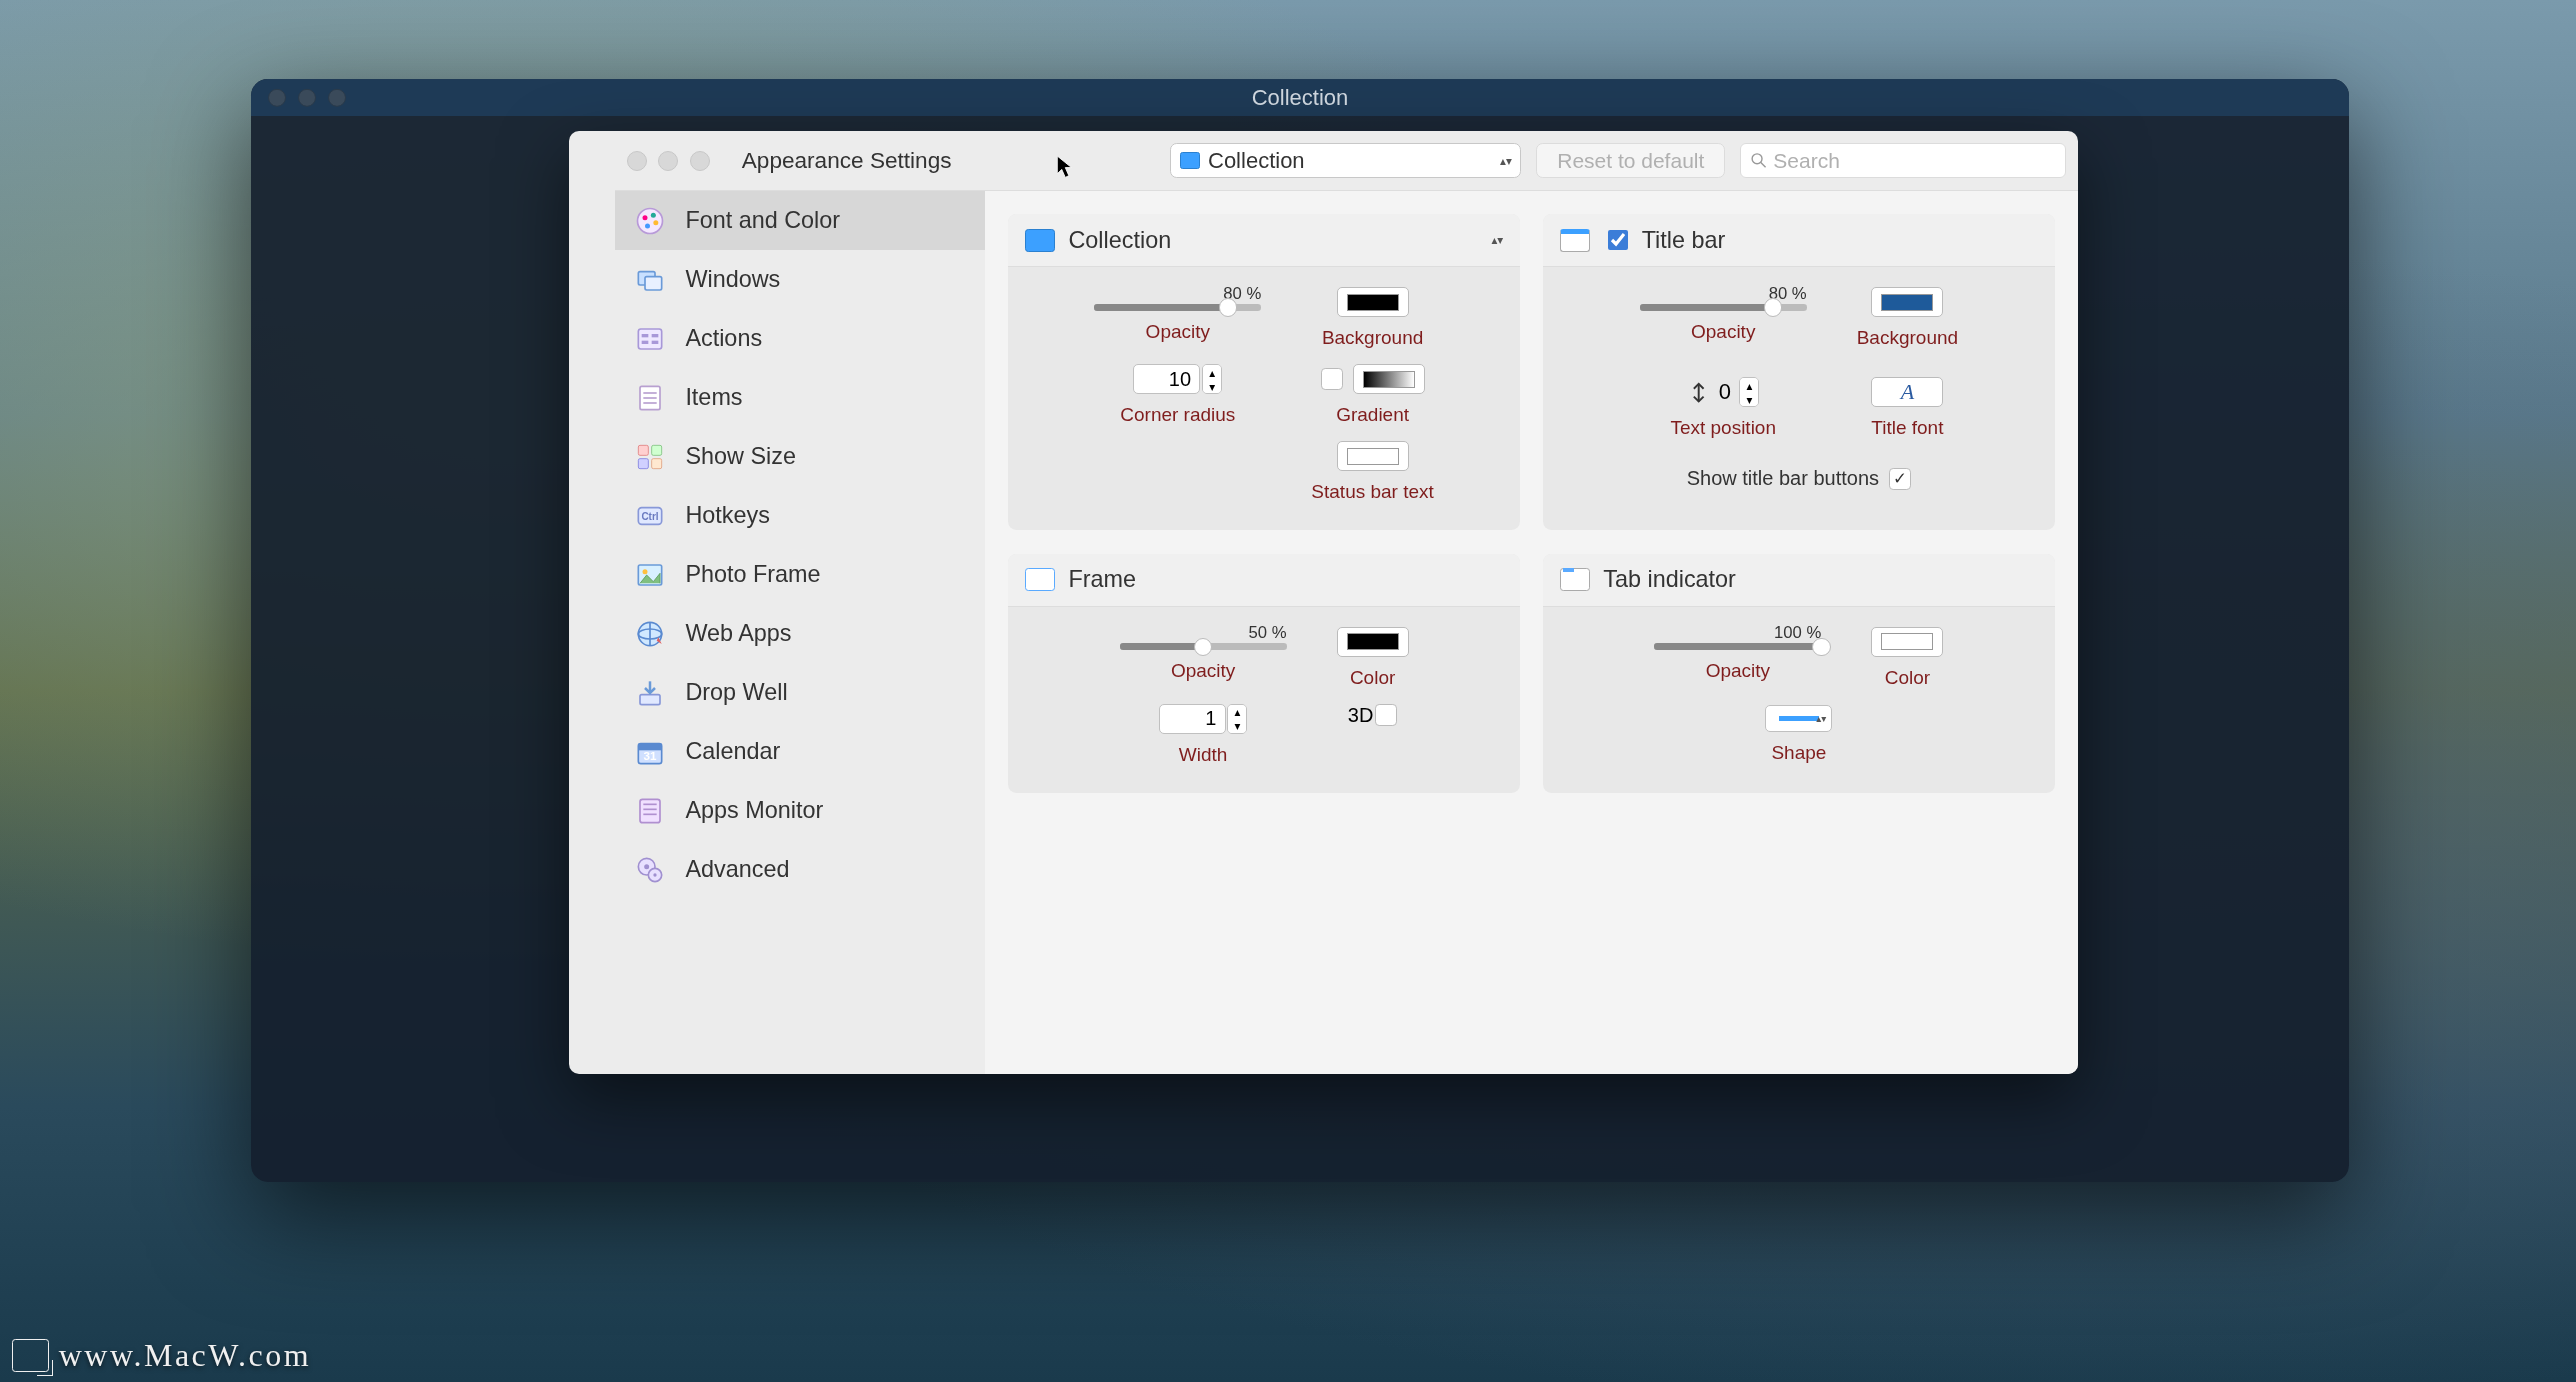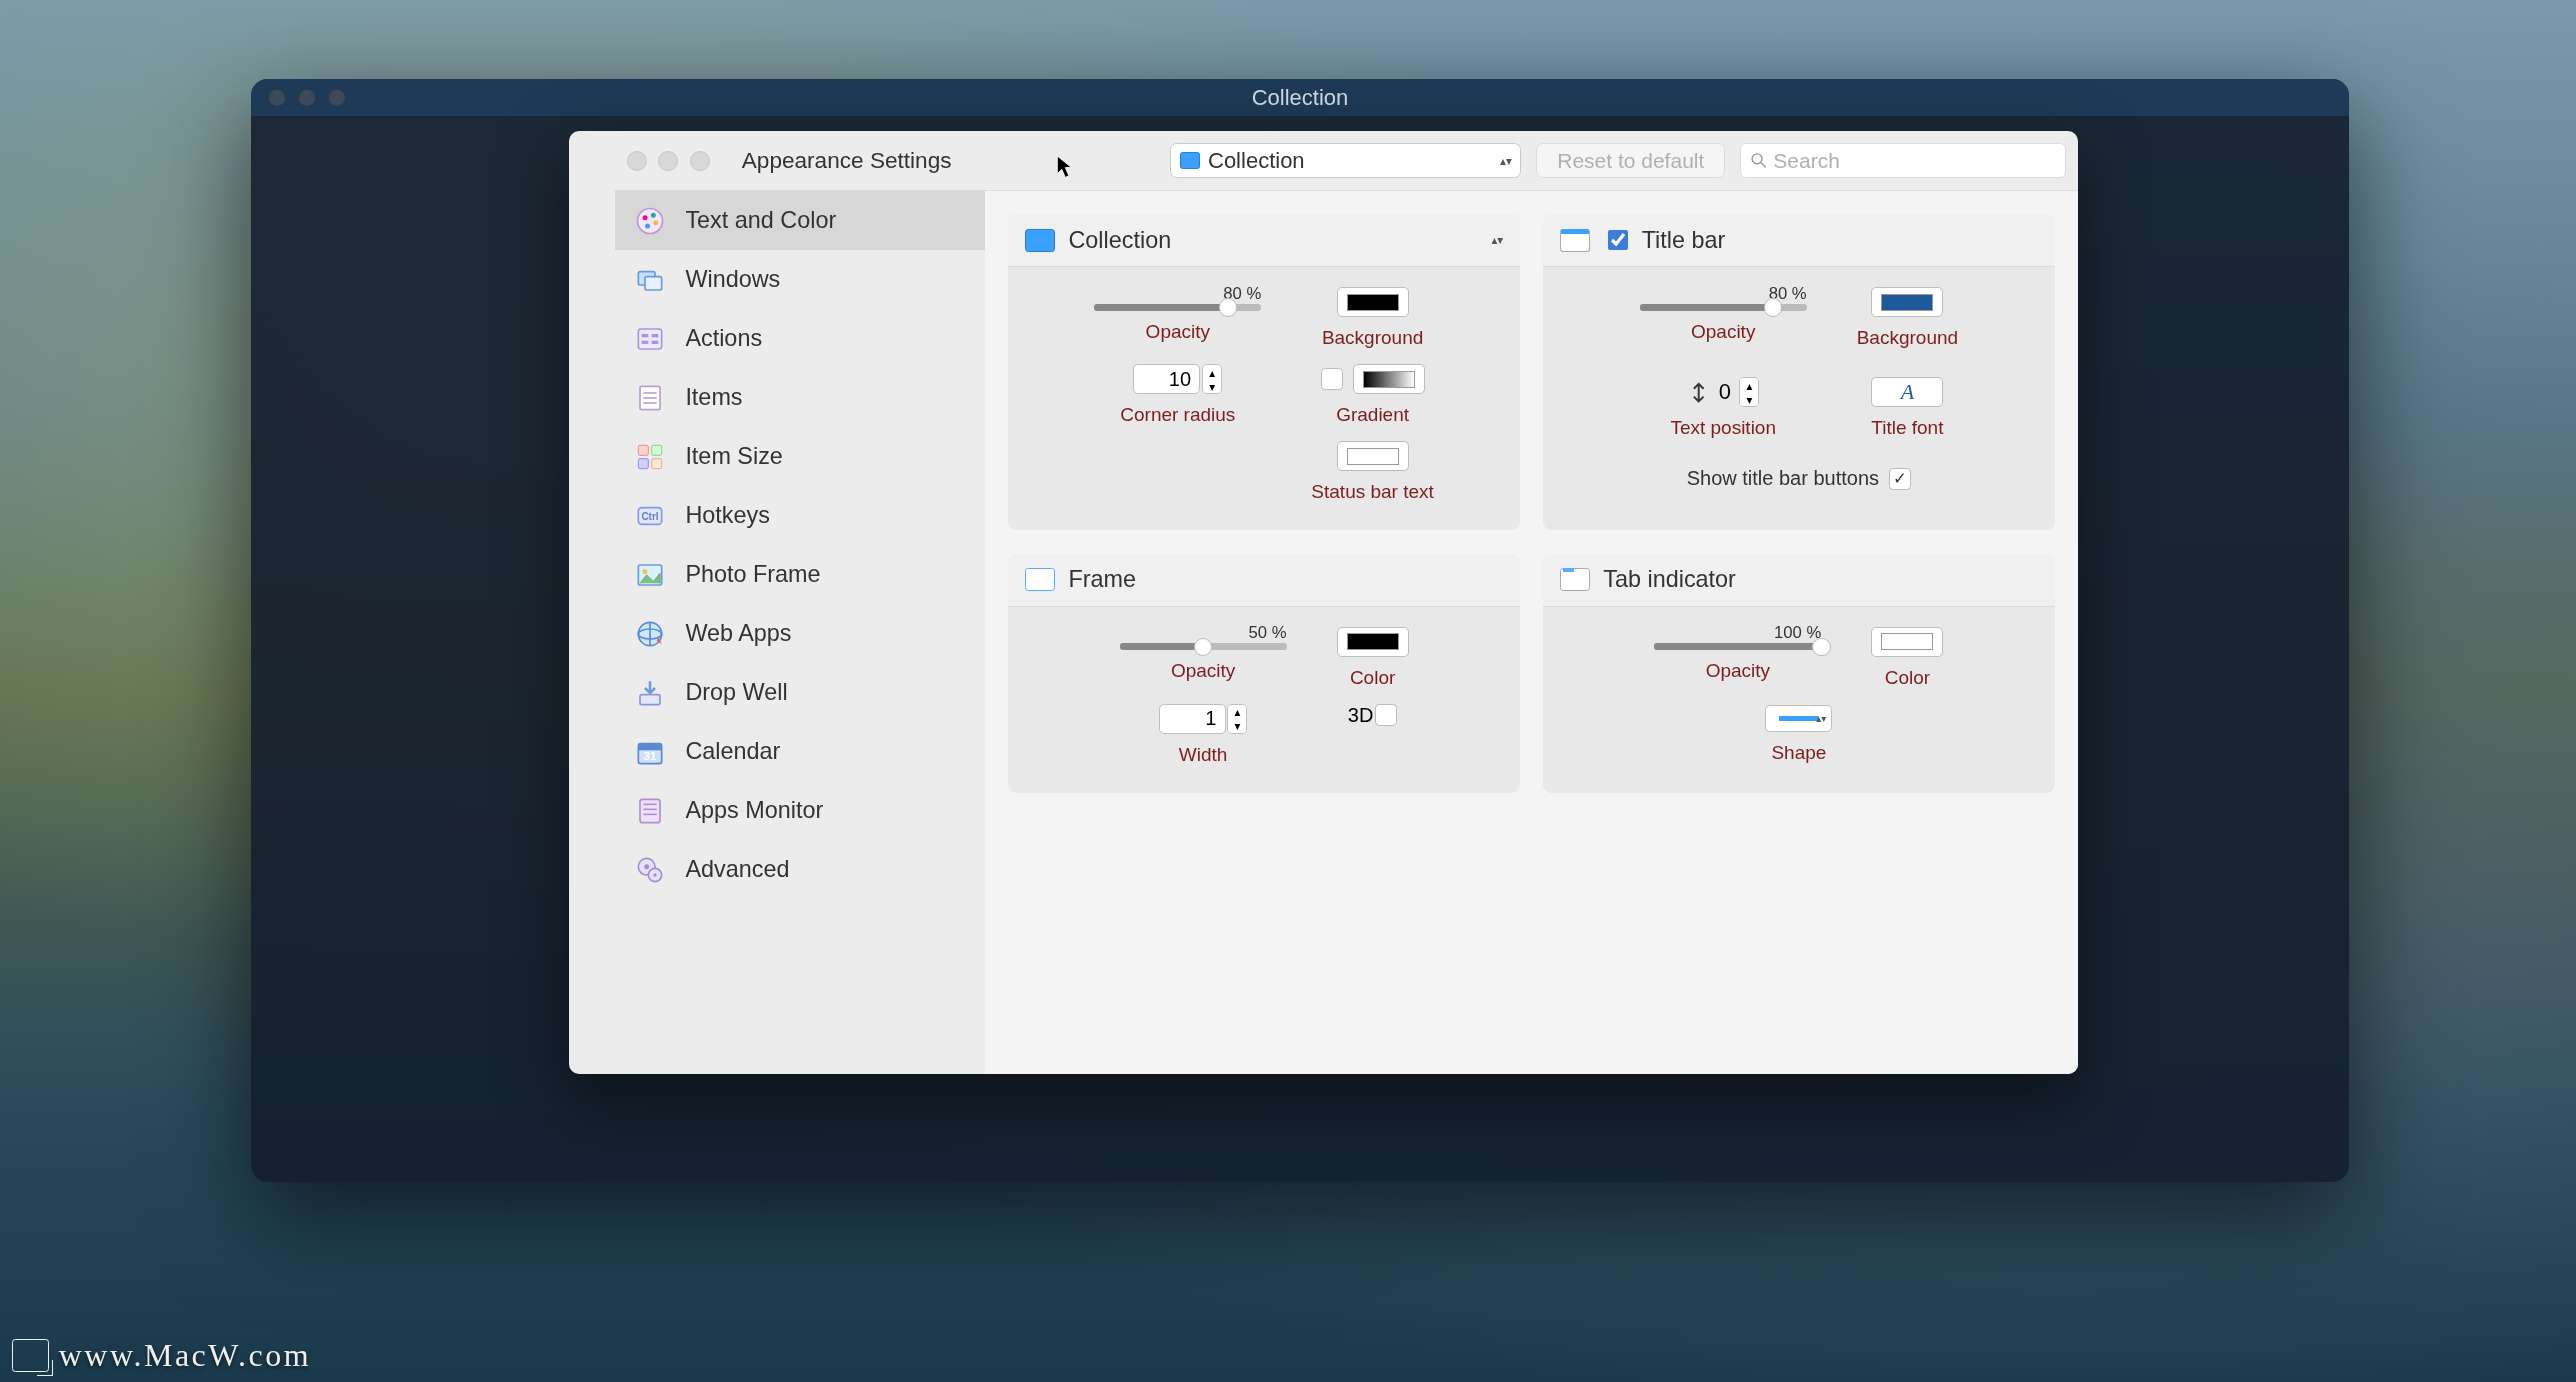--- a/index.html
+++ b/index.html
@@ -298,21 +298,21 @@
           <div class="sidebar-item selected">
             <span class="side-icon">
               <svg viewBox="0 0 36 36">
                   <circle cx="18" cy="18" r="15" fill="#f4e8ff" stroke="#b89ad8" stroke-width="2"></circle>
                   <circle cx="12" cy="14" r="3" fill="#f08"></circle>
                   <circle cx="22" cy="11" r="3" fill="#2a9"></circle>
                   <circle cx="25" cy="20" r="3" fill="#fb3"></circle>
                   <circle cx="15" cy="24" r="3" fill="#49f"></circle>
                 </svg>
             </span>
-            <span>Text and Color</span>
+            <span>Font and Color</span>
           </div>
           <div class="sidebar-item">
             <span class="side-icon">
               <svg viewBox="0 0 36 36">
                   <rect x="4" y="8" width="20" height="16" rx="2" fill="#c8e0ff" stroke="#6a9ad8" stroke-width="2"></rect>
                   <rect x="12" y="14" width="20" height="16" rx="2" fill="#e8f0ff" stroke="#6a9ad8" stroke-width="2"></rect>
                 </svg>
             </span>
             <span>Windows</span>
           </div>
@@ -341,21 +341,21 @@
           </div>
           <div class="sidebar-item">
             <span class="side-icon">
               <svg viewBox="0 0 36 36">
                   <rect x="4" y="4" width="12" height="12" rx="2" fill="#ffd0d0" stroke="#e08080"></rect>
                   <rect x="20" y="4" width="12" height="12" rx="2" fill="#d0ffd0" stroke="#80c080"></rect>
                   <rect x="4" y="20" width="12" height="12" rx="2" fill="#d0d0ff" stroke="#8080e0"></rect>
                   <rect x="20" y="20" width="12" height="12" rx="2" fill="#ffe8d0" stroke="#e0a080"></rect>
                 </svg>
             </span>
-            <span>Item Size</span>
+            <span>Show Size</span>
           </div>
           <div class="sidebar-item">
             <span class="side-icon">
               <svg viewBox="0 0 36 36" style="font-size:28px">
                   <rect x="4" y="8" width="28" height="20" rx="4" fill="#e0e8ff" stroke="#8898d8" stroke-width="2"></rect>
                   <text x="18" y="23" font-size="12" text-anchor="middle" fill="#6a7ac0" font-weight="bold">Ctrl</text>
                 </svg>
             </span>
             <span>Hotkeys</span>
           </div>

